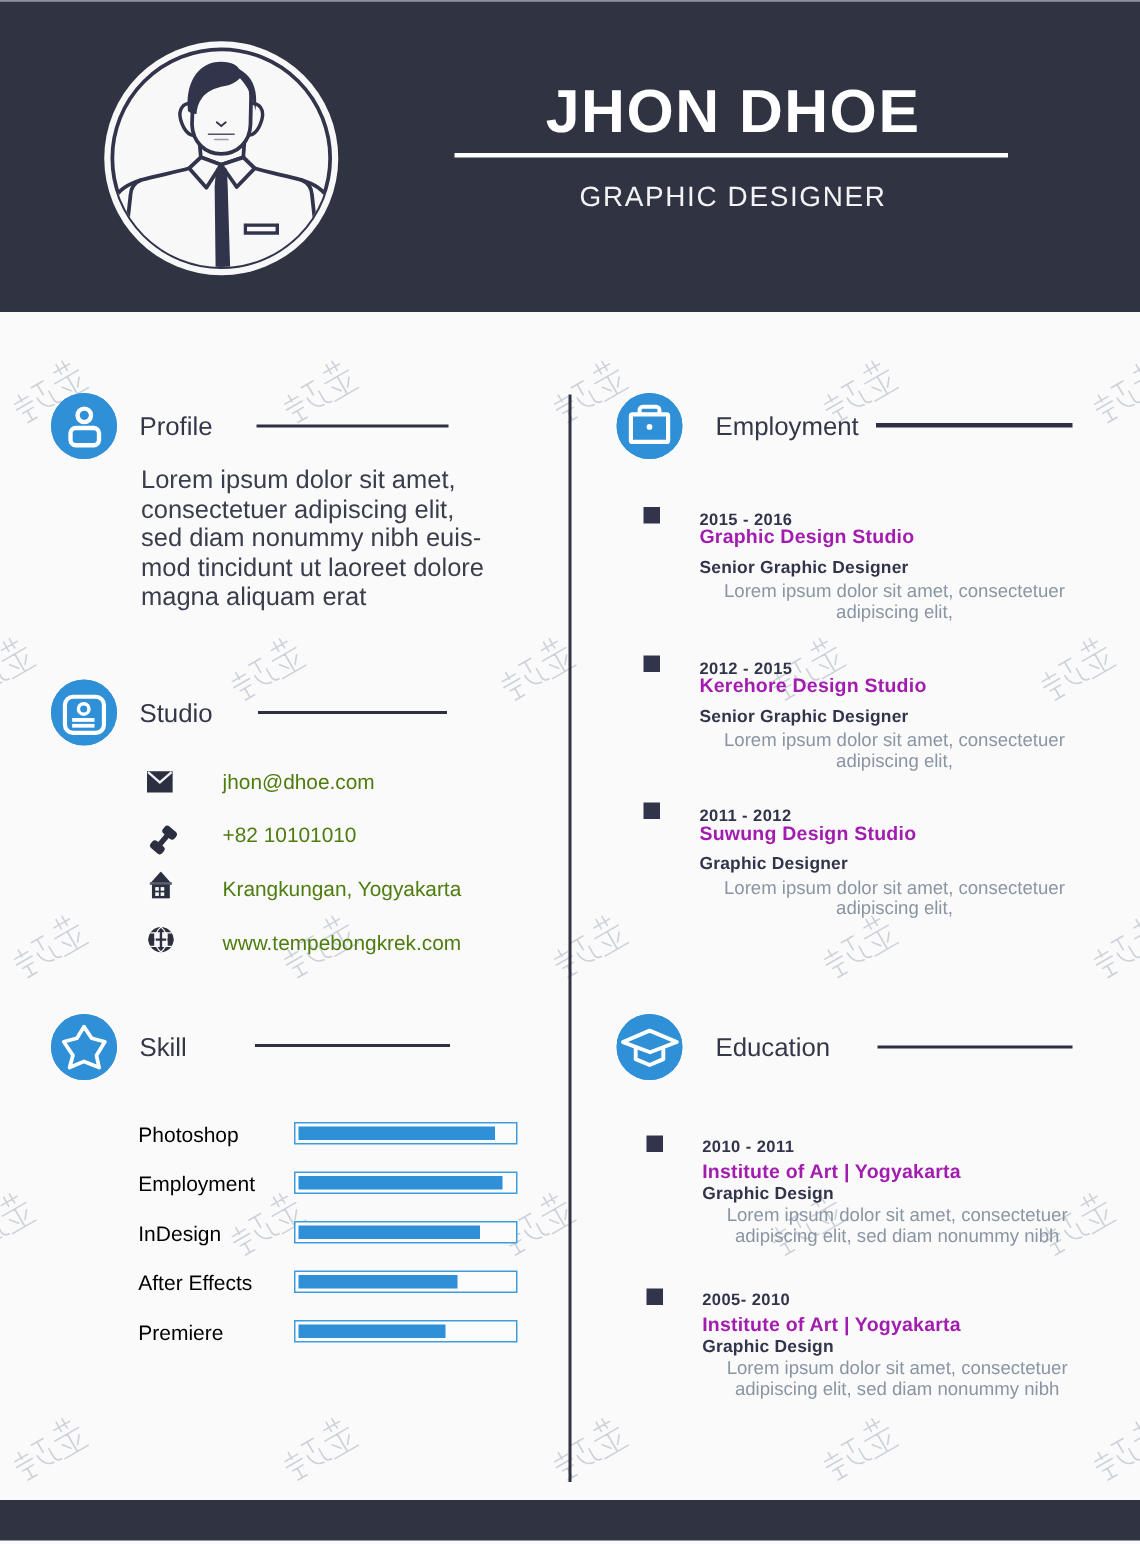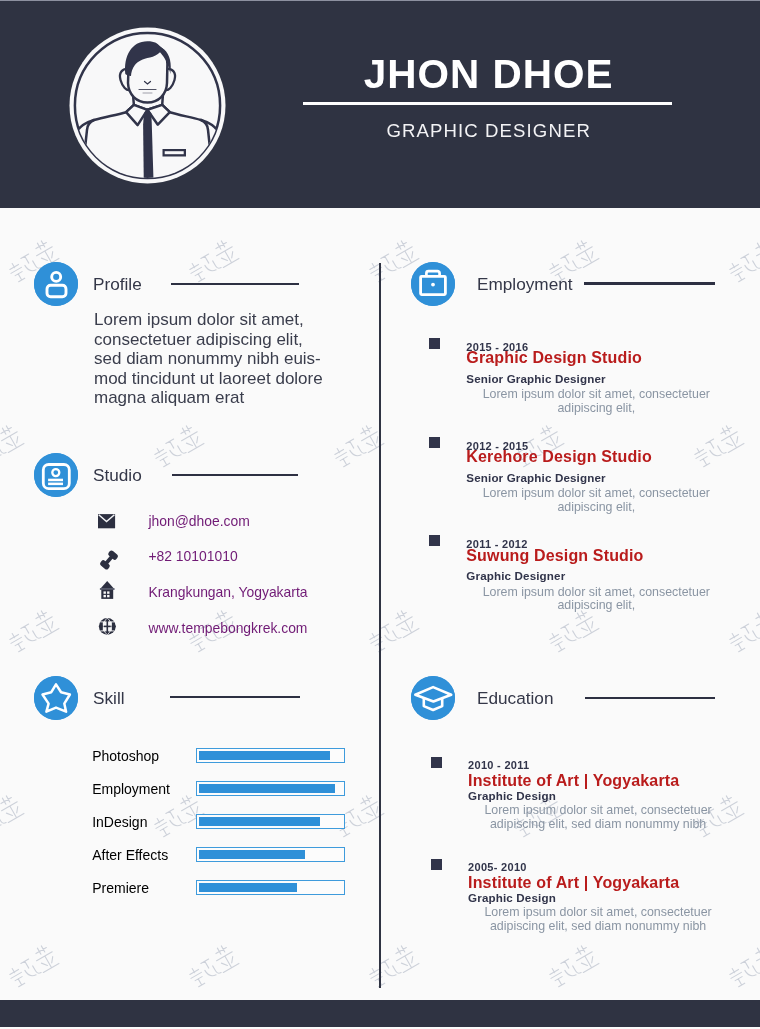--- a/index.html
+++ b/index.html
@@ -28,35 +28,35 @@
   .badge svg{position:absolute;left:0;top:0;}
   .sec-title{position:absolute;top:13.5px;font-size:17.2px;line-height:17px;color:#343748;white-space:nowrap;}
   .sec-rule{position:absolute;height:2.4px;background:#2d3042;}
 
   
   .profile-text{position:absolute;z-index:2;left:94px;top:310px;width:265px;font-size:17px;
                 line-height:19.6px;color:#3a3d4c;white-space:pre-line;}
   .contact-list{position:absolute;z-index:2;left:96.9px;top:513.5px;width:280px;}
   .contact-row{position:relative;height:35.7px;}
   .contact-ico{position:absolute;left:0;top:0px;width:24px;height:22px;}
-  .contact-val{position:absolute;left:51.5px;top:0px;font-size:13.9px;line-height:14px;color:#701a75;white-space:nowrap;}
+  .contact-val{position:absolute;left:51.5px;top:0px;font-size:13.9px;line-height:14px;color:#4d7c0f;white-space:nowrap;}
 
   .skills{position:absolute;z-index:2;left:92.2px;top:747.8px;width:260px;}
   .skill-row{position:relative;height:33.1px;}
   .skill-name{position:absolute;left:0;top:1.2px;font-size:14px;line-height:14px;color:#000000;white-space:nowrap;}
   .skill-bar{position:absolute;left:103.9px;top:0;width:148.7px;height:14.9px;
              border:1.3px solid #3e9bdc;background:#fcfcfc;box-sizing:border-box;}
   .skill-fill{position:absolute;left:2.2px;top:1.9px;height:9.2px;background:#2f90d8;}
 
   
   .entries{position:absolute;z-index:2;}
   .entry{position:relative;}
   .bullet{position:absolute;left:0;top:5px;width:11px;height:11px;background:#31344a;}
   .e-date{position:absolute;left:37px;top:4px;font-size:11px;font-weight:bold;color:#31344a;letter-spacing:0.3px;line-height:12px;}
-  .e-org{position:absolute;left:37px;top:12.5px;font-size:16px;font-weight:bold;color:#b91c1c;letter-spacing:0.15px;line-height:15px;}
+  .e-org{position:absolute;left:37px;top:12.5px;font-size:13px;font-weight:bold;color:#a21caf;letter-spacing:0.15px;line-height:15px;}
   .e-role{position:absolute;left:37px;font-size:11.6px;font-weight:bold;color:#31344a;line-height:12px;letter-spacing:0.15px;}
   .e-desc{position:absolute;left:37px;font-size:12.4px;color:#8a95a3;line-height:13.8px;width:260px;white-space:pre-line;text-align:center;}
 
   
   .wm-layer{position:absolute;left:0;top:208px;width:760px;height:791px;overflow:hidden;
             pointer-events:none;opacity:0.55;z-index:0;}
 </style>
 </head>
 <body>
 

